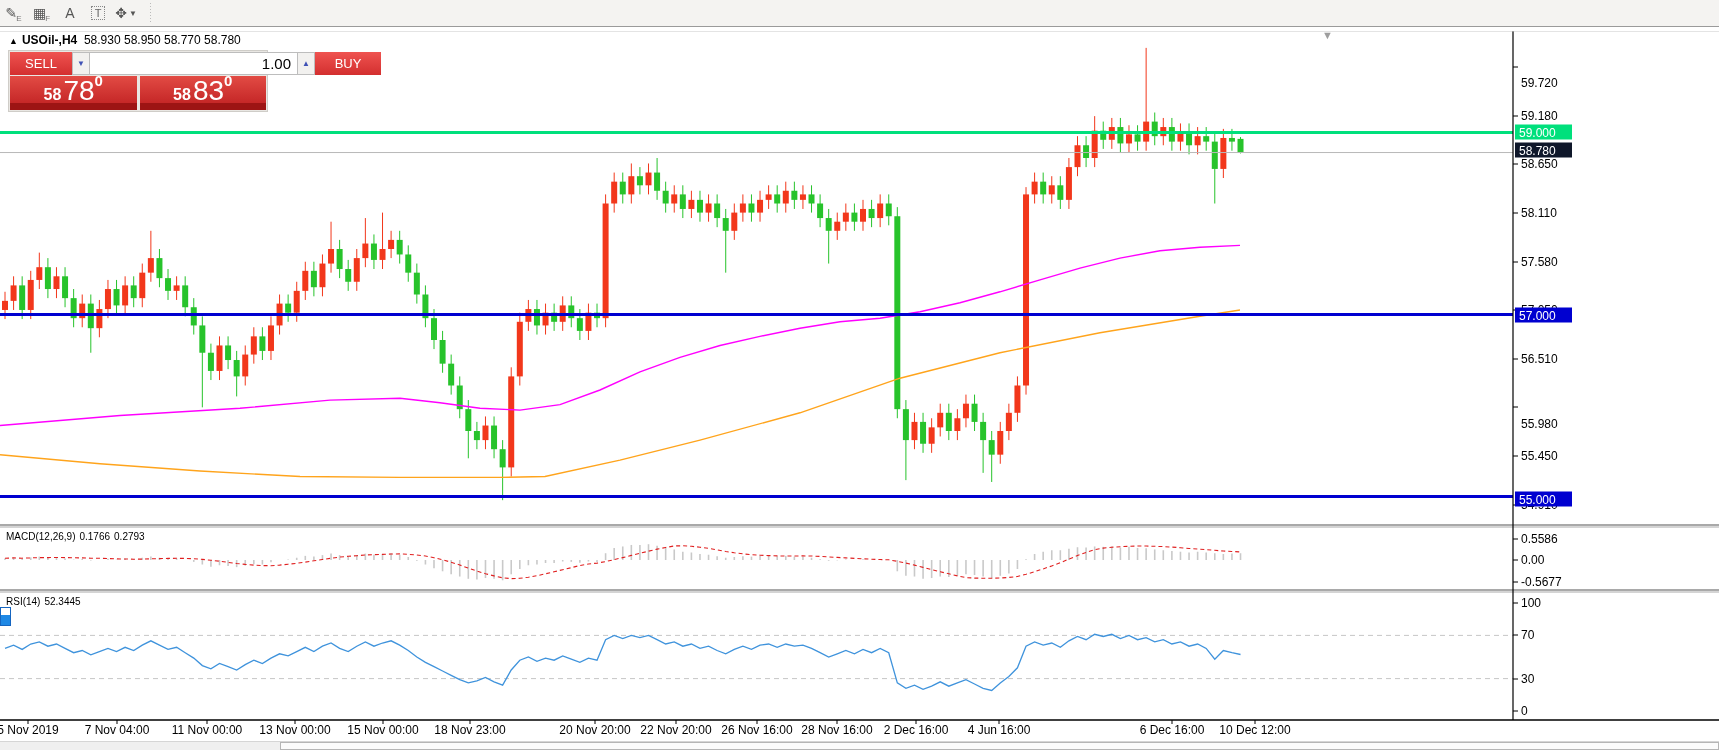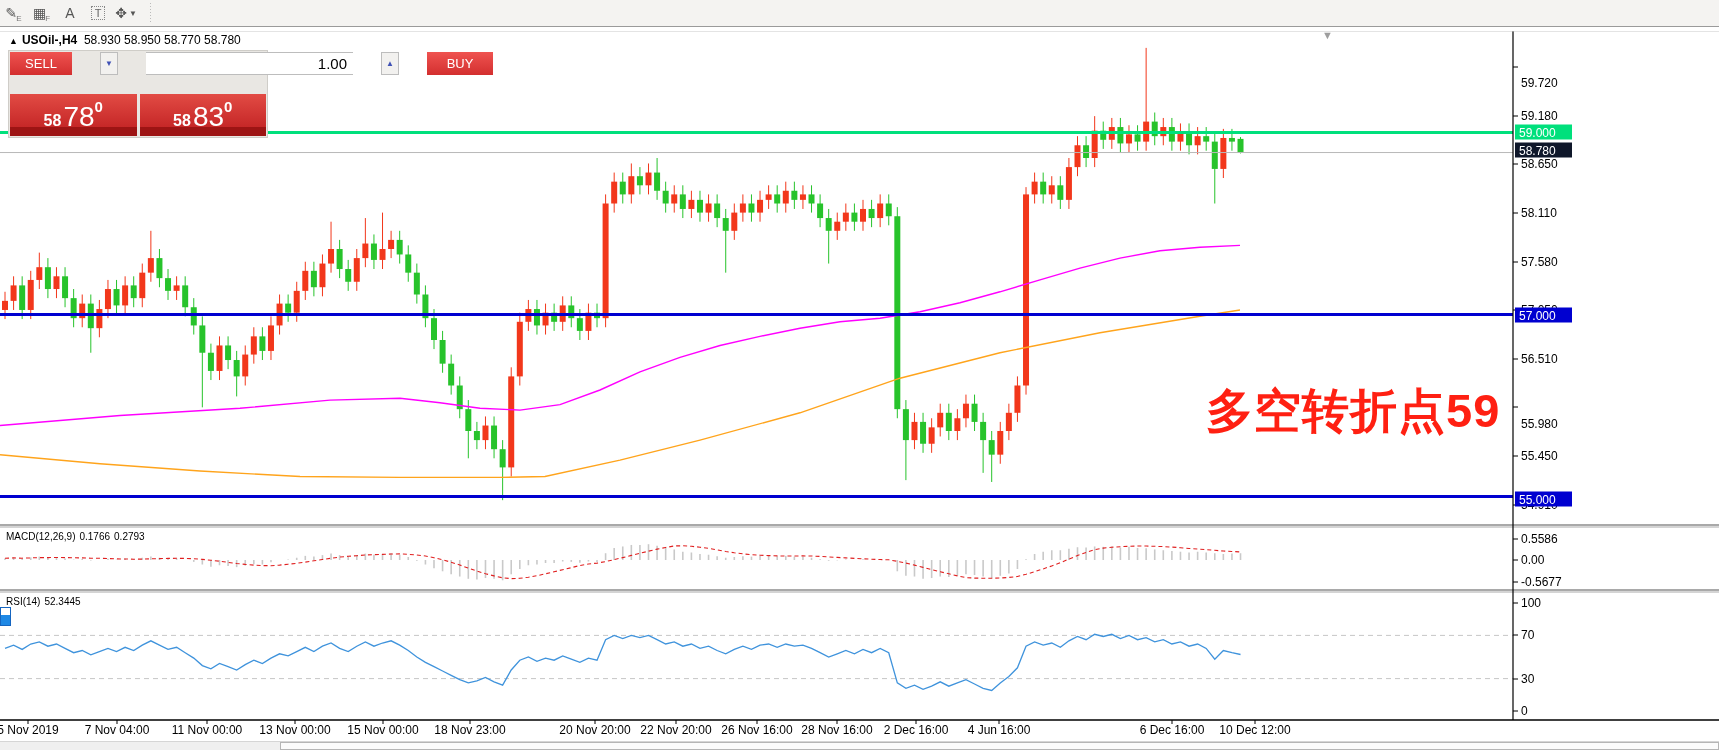--- a/index.html
+++ b/index.html
@@ -20,29 +20,29 @@
           font-size:12px;color:#444;border:1px solid transparent;cursor:pointer;}
   .tf-btn.active{background:#fbf4e4;border:1px solid #c9c2b2;box-shadow:inset 0 0 2px #d8cfba;}
   
   #chart-svg{position:absolute;left:0;top:31px;}
   .symbol-readout{position:absolute;left:9px;top:33px;font-size:12px;color:#000;z-index:5;}
   .symbol-readout .tri{font-size:9px;margin-right:4px;}
   .symbol-readout b{font-weight:bold;}
   
   .trade-panel{position:absolute;left:8px;top:50px;width:256px;z-index:6;
                background:#e9e7e3;border:1px solid #cfcdc8;padding:1px;}
-  .tp-row1{display:flex;height:23px;gap:28px;}
+  .tp-row1{display:flex;height:23px;}
   .btn-sell,.btn-buy{flex:0 0 62px;background:linear-gradient(#ef5350,#d32f2f);color:#fff;
       display:flex;align-items:center;justify-content:center;font-size:13px;cursor:pointer;}
   .btn-buy{flex:0 0 66px;}
   .spin{flex:0 0 18px;background:#f2f1ef;border:1px solid #bdbdbd;display:flex;align-items:center;
         justify-content:center;font-size:8px;color:#3f51b5;cursor:pointer;box-sizing:border-box;}
   .vol-input{flex:1;border:1px solid #bdbdbd;border-left:none;border-right:none;background:#fff;
         font-size:15px;text-align:right;padding-right:6px;font-family:inherit;box-sizing:border-box;}
-  .tp-row2{display:flex;gap:3px;margin-top:19px;height:42px;}
+  .tp-row2{display:flex;gap:3px;margin-top:1px;height:34px;}
   .px-box{flex:1;background:linear-gradient(#e24b44,#c62828 78%,#9d1414 78%);color:#fff;
       display:flex;align-items:flex-end;justify-content:center;padding-bottom:7px;cursor:pointer;}
   .px-box .small{font-size:16px;font-weight:bold;margin-right:2px;line-height:1;}
   .px-box .big{font-size:28px;font-weight:normal;line-height:0.82;}
   .px-box .sup{font-size:15px;font-weight:bold;vertical-align:top;position:relative;top:-14px;}
   
   .price-axis-label{position:absolute;left:1521px;font-size:12px;color:#000;transform:translateY(-50%);}
   .price-tag{position:absolute;left:1515px;width:57px;height:15px;color:#fff;font-size:12px;
              display:flex;align-items:center;padding-left:4px;transform:translateY(-50%);box-sizing:border-box;}
   .sub-axis-label{position:absolute;left:1521px;font-size:12px;color:#000;transform:translateY(-50%);}
@@ -602,21 +602,20 @@
   </div>
 
   <div class="ind-label" style="left:6px;top:531px;">
     <span>MACD(12,26,9)</span><span class="v1">0.1766</span><span class="v1">0.2793</span>
   </div>
   <div class="ind-label" style="left:6px;top:596px;">
     <span>RSI(14)</span><span class="v1">52.3445</span>
   </div>
   <div class="blue-glyph"></div>
 
-  <div class="annotation">多空转折点59</div>
 
   <div class="scroll-marker">▼</div>
 
   <div id="price-axis">
       <div class="price-axis-label" style="top: 83px;">59.720</div>
       <div class="price-axis-label" style="top: 116px;">59.180</div>
       <div class="price-axis-label" style="top: 164px;">58.650</div>
       <div class="price-axis-label" style="top: 213px;">58.110</div>
       <div class="price-axis-label" style="top: 262px;">57.580</div>
       <div class="price-axis-label" style="top: 310px;">57.050</div>

